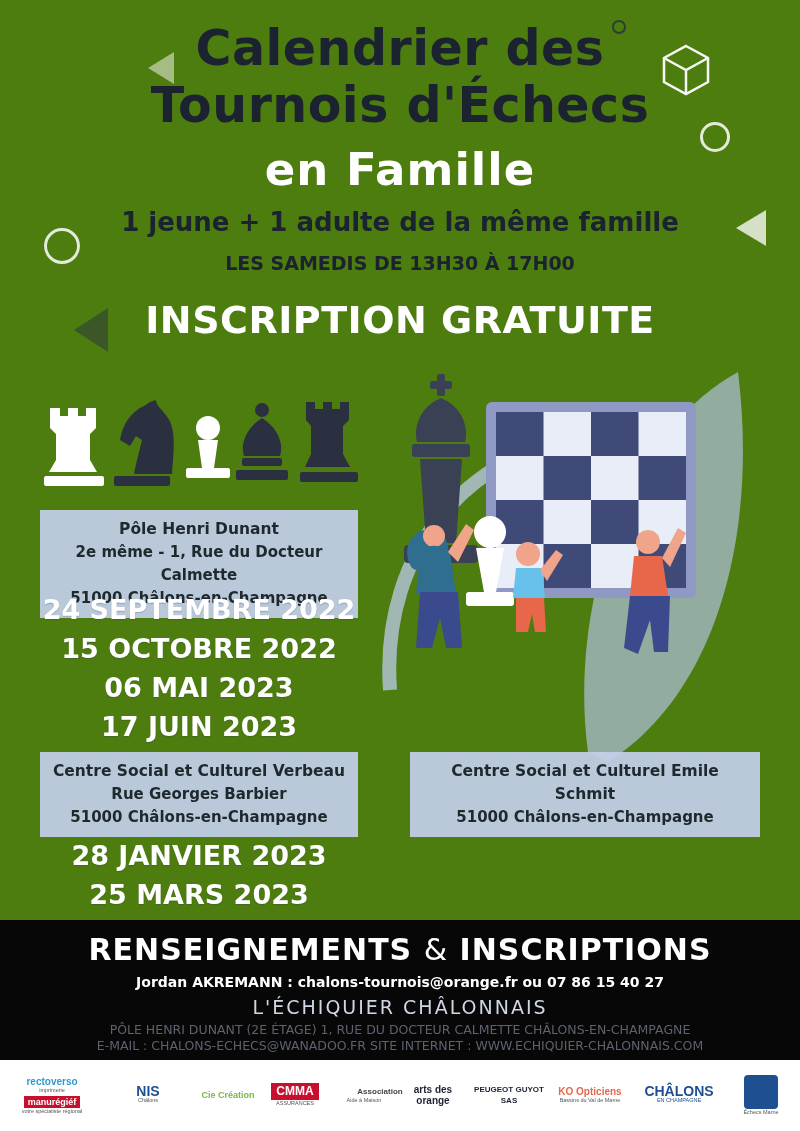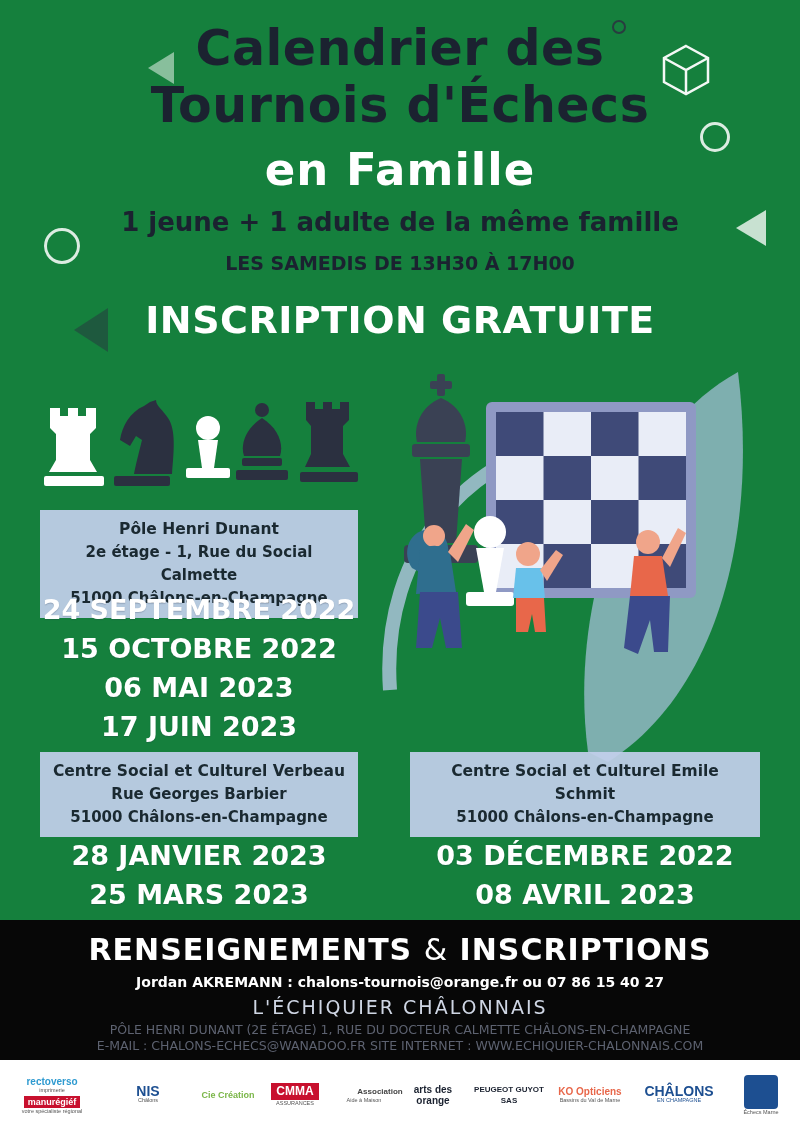--- a/index.html
+++ b/index.html
@@ -2,21 +2,21 @@
 <html lang="fr"><head>
 <meta charset="utf-8">
 <style>
   html,body{margin:0;padding:0;}
   body{
     width:800px;height:1131px;overflow:hidden;
     font-family:"Liberation Sans", sans-serif;
     background:#ffffff;
     position:relative;
   }
-  .poster{position:absolute;inset:0;background:#15803d;overflow:hidden;padding-left:23px;}
+  .poster{position:absolute;inset:0;background:#4d7c0f;overflow:hidden;padding-left:23px;}
 
   
   .deco{position:absolute;pointer-events:none;}
   .ring{border-radius:50%;border:3px solid #ffffff;opacity:.85;}
   .ring.dark{border-color:#2b3040;}
   .tri{width:0;height:0;opacity:.9;}
 
   
   .header{position:absolute;top:0;left:0;right:0;height:352px;}
   h1.title{
@@ -216,21 +216,21 @@
     <g>
       <circle cx="258" cy="182" r="12" fill="#f0a58a"></circle>
       <path d="M244 196 h28 l6 40 h-38 z" fill="#e8674a"></path>
       <path d="M240 236 h40 l-2 56 h-14 l-4 -32 l-12 34 l-14 -6 z" fill="#3b4a8c"></path>
       <path d="M272 198 l16 -30 l8 5 l-16 34 z" fill="#f0a58a"></path>
     </g>
   </svg>
 
   <div class="venue" id="venue1">
     <div class="name">Pôle Henri Dunant</div>
-    <div>2e étage - 1, Rue du Social Calmette</div>
+    <div>2e même - 1, Rue du Docteur Calmette</div>
     <div>51000 Châlons-en-Champagne</div>
   </div>
   <div class="dates" id="dates1">
     <div>24 SEPTEMBRE 2022</div>
     <div>15 OCTOBRE 2022</div>
     <div>06 MAI 2023</div>
     <div>17 JUIN 2023</div>
   </div>
 
   <div class="venue" id="venue2">
@@ -239,24 +239,20 @@
     <div>51000 Châlons-en-Champagne</div>
   </div>
   <div class="dates" id="dates2">
     <div>28 JANVIER 2023</div>
     <div>25 MARS 2023</div>
   </div>
 
   <div class="venue" id="venue3">
     <div class="name">Centre Social et Culturel Emile Schmit</div>
     <div>51000 Châlons-en-Champagne</div>
-  </div>
-  <div class="dates" id="dates3">
-    <div>03 DÉCEMBRE 2022</div>
-    <div>08 AVRIL 2023</div>
   </div>
 
   <div class="footer">
     <div class="f-title">
       <span>RENSEIGNEMENTS</span>
       <span class="amp">&amp;</span>
       <span>INSCRIPTIONS</span>
     </div>
     <div class="f-contact">Jordan AKREMANN : chalons-tournois@orange.fr ou  07 86 15 40 27</div>
     <div class="f-club">L'ÉCHIQUIER CHÂLONNAIS</div>

